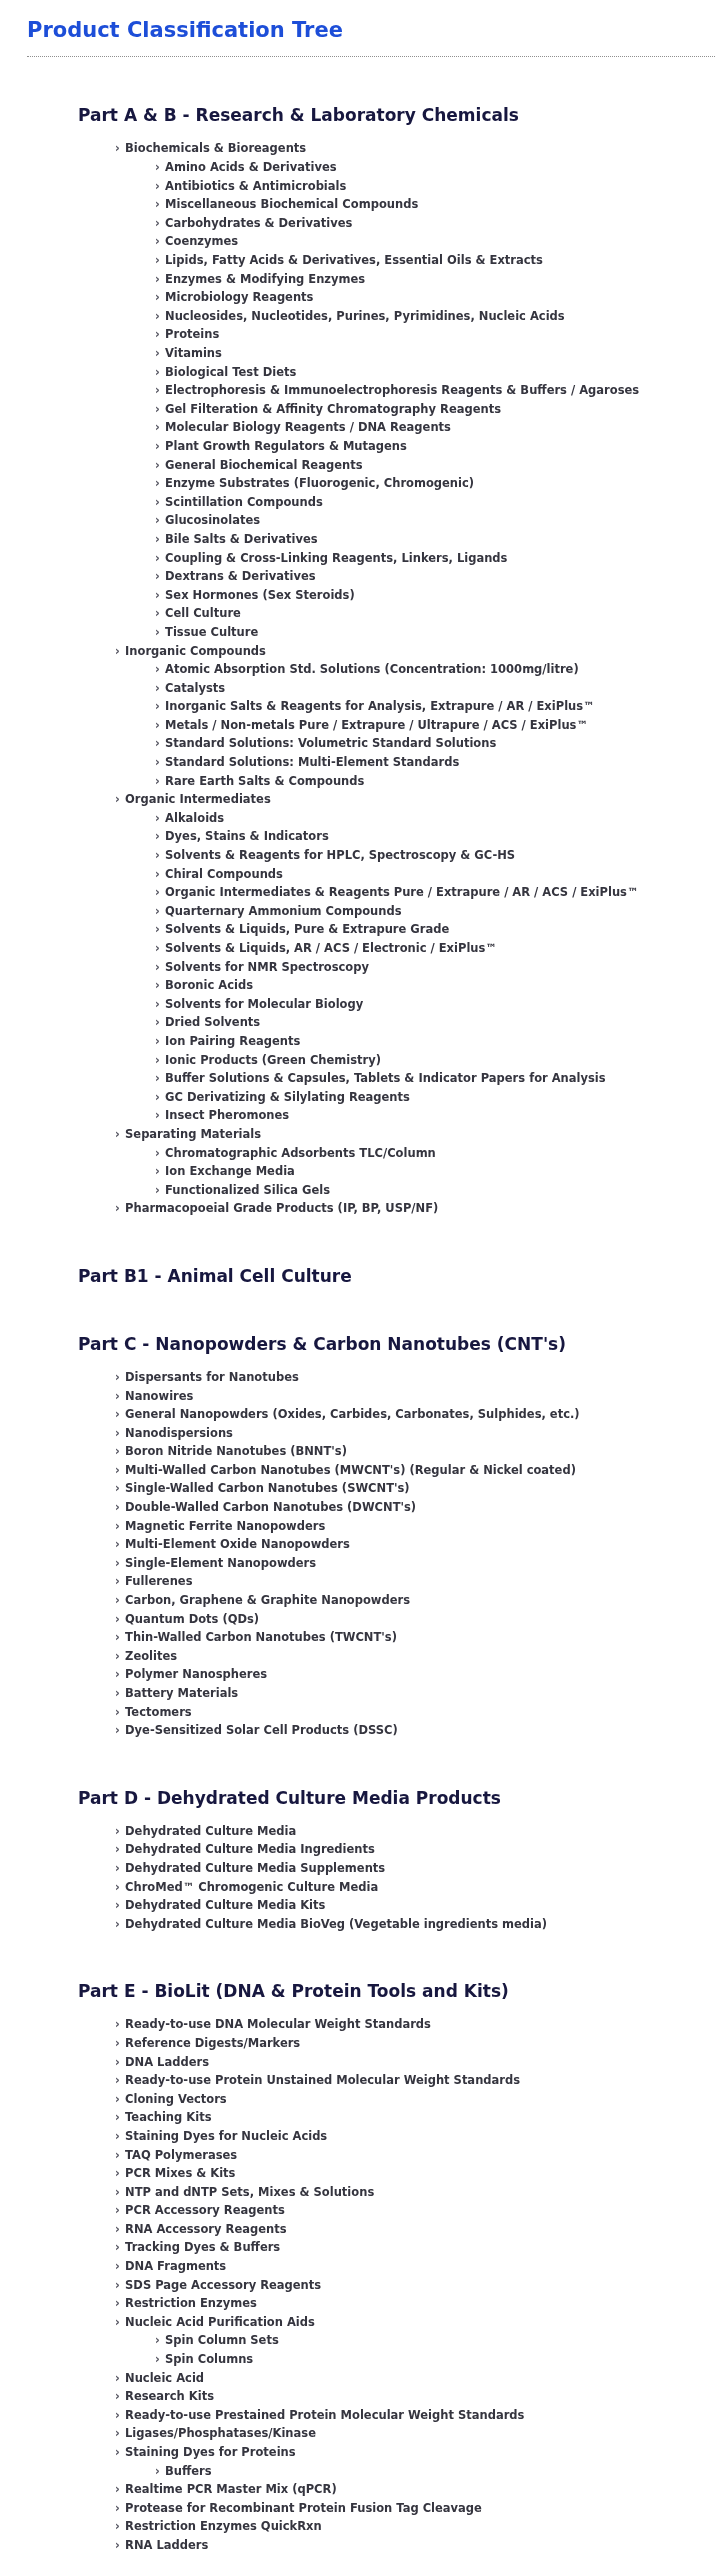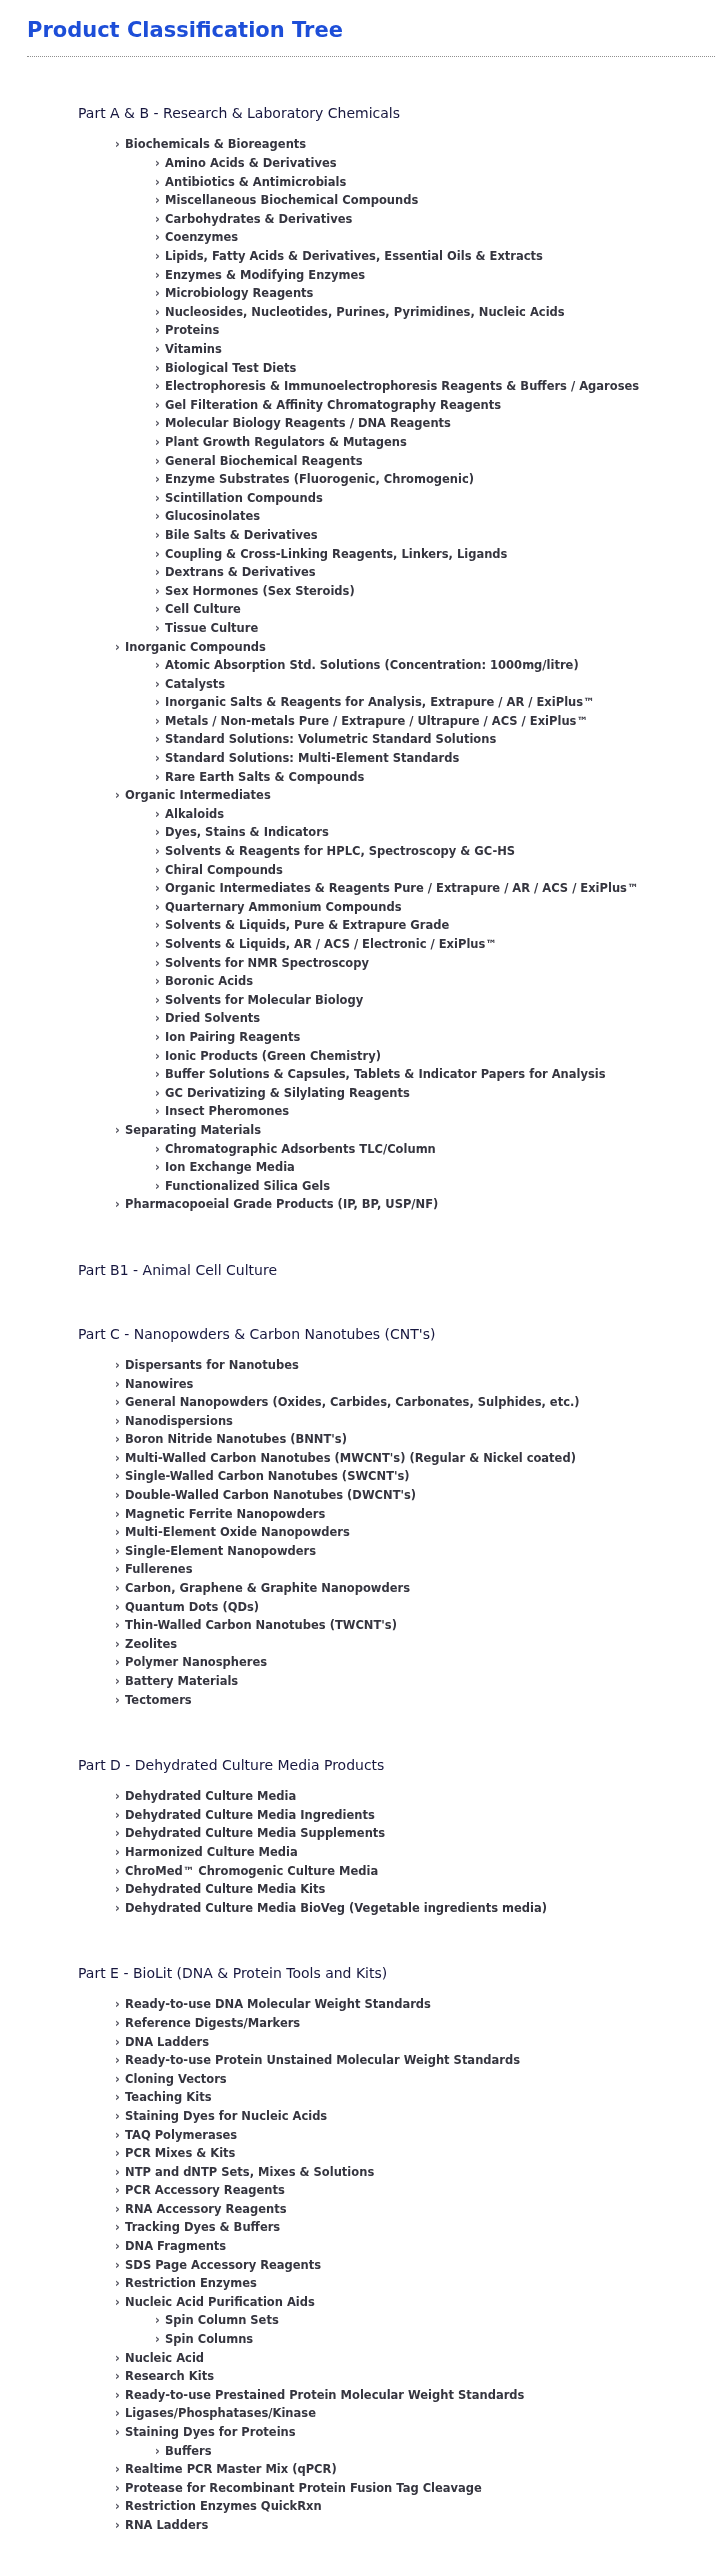--- a/index.html
+++ b/index.html
@@ -24,22 +24,22 @@
   .title-divider {
     border: none;
     border-top: 0.9px dotted #8f8f8f;
     height: 0;
     margin: 0;
   }
   .sections {
     padding-left: 51px;
   }
   .section-heading {
-    font-size: 14px;
-    font-weight: normal;
+    font-size: 17px;
+    font-weight: bold;
     color: #17173f;
     margin: 48px 0 14px 0;
     white-space: nowrap;
   }
   ul.tree {
     list-style: none;
     margin: 0;
     padding: 0 0 0 40px;
     font-weight: bold;
   }
@@ -316,36 +316,36 @@
           </li>
           <li class="tree-item">
             <div class="tree-row"><span class="bullet">›</span><span class="label">Polymer Nanospheres</span></div>
           </li>
           <li class="tree-item">
             <div class="tree-row"><span class="bullet">›</span><span class="label">Battery Materials</span></div>
           </li>
           <li class="tree-item">
             <div class="tree-row"><span class="bullet">›</span><span class="label">Tectomers</span></div>
           </li>
+          <li class="tree-item">
+            <div class="tree-row"><span class="bullet">›</span><span class="label">Dye-Sensitized Solar Cell Products (DSSC)</span></div>
+          </li>
         </ul>
       </section>
       <section class="section">
         <h2 class="section-heading">Part D - Dehydrated Culture Media Products</h2>
         <ul class="tree tree-root">
           <li class="tree-item">
             <div class="tree-row"><span class="bullet">›</span><span class="label">Dehydrated Culture Media</span></div>
           </li>
           <li class="tree-item">
             <div class="tree-row"><span class="bullet">›</span><span class="label">Dehydrated Culture Media Ingredients</span></div>
           </li>
           <li class="tree-item">
             <div class="tree-row"><span class="bullet">›</span><span class="label">Dehydrated Culture Media Supplements</span></div>
-          </li>
-          <li class="tree-item">
-            <div class="tree-row"><span class="bullet">›</span><span class="label">Harmonized Culture Media</span></div>
           </li>
           <li class="tree-item">
             <div class="tree-row"><span class="bullet">›</span><span class="label">ChroMed™ Chromogenic Culture Media</span></div>
           </li>
           <li class="tree-item">
             <div class="tree-row"><span class="bullet">›</span><span class="label">Dehydrated Culture Media Kits</span></div>
           </li>
           <li class="tree-item">
             <div class="tree-row"><span class="bullet">›</span><span class="label">Dehydrated Culture Media BioVeg (Vegetable ingredients media)</span></div>
           </li>

